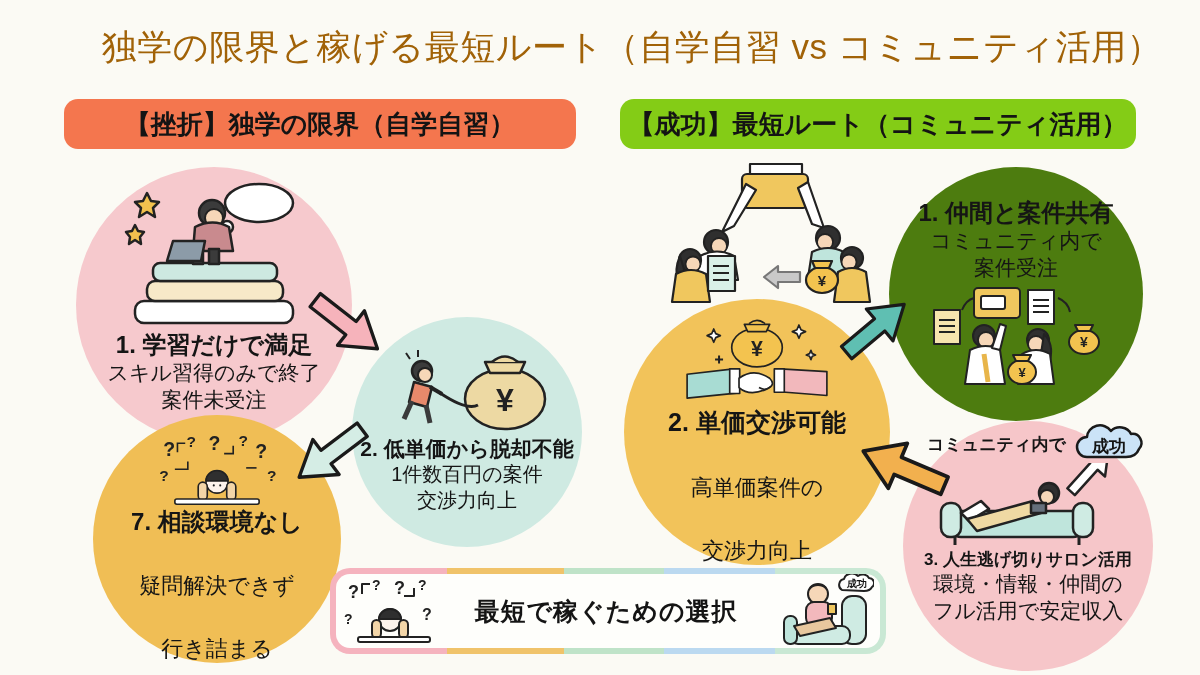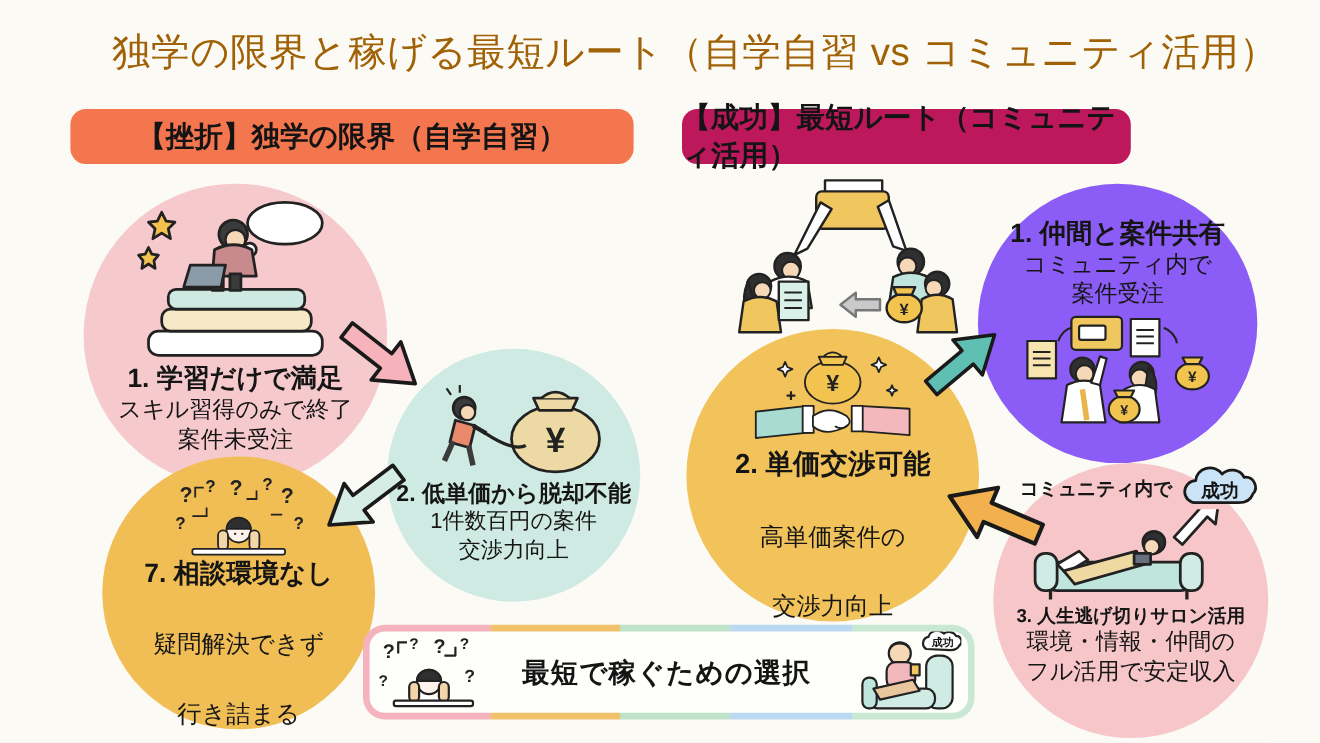--- a/index.html
+++ b/index.html
@@ -5,29 +5,29 @@
   html,body{margin:0;padding:0;}
   body{font-family:"Liberation Sans","DejaVu Sans",sans-serif;background:#e8e8e8;}
   .stage{position:relative;width:1200px;height:675px;background:#FBFAF4;overflow:hidden;color:#151515;}
 
   .page-title{position:absolute;top:24px;left:0;width:100%;text-align:center;
     font-size:35px;font-weight:400;letter-spacing:.5px;color:#a16207;padding-left:32px;}
 
   .pill{position:absolute;top:99px;height:50px;border-radius:14px;display:flex;
     align-items:center;justify-content:center;font-size:26px;font-weight:800;color:#141414;}
   .pill-left{left:64px;width:512px;background:#F4764E;}
-  .pill-right{left:620px;width:408px;background:#be185d;}
+  .pill-right{left:620px;width:516px;background:#84cc16;}
 
   .circle{position:absolute;border-radius:50%;display:flex;flex-direction:column;
     align-items:center;text-align:center;}
   .c1{left:76px;top:167px;width:276px;height:276px;background:#F6C9CD;}
   .c2{left:352px;top:317px;width:230px;height:230px;background:#CFEAE2;}
   .c3{left:93px;top:415px;width:248px;height:248px;background:#F0BE55;}
   .cgold{left:624px;top:299px;width:266px;height:266px;background:#F2C35A;}
-  .cteal{left:889px;top:167px;width:254px;height:254px;background:#8b5cf6;}
+  .cteal{left:889px;top:167px;width:254px;height:254px;background:#4d7c0f;}
   .crose{left:903px;top:421px;width:250px;height:250px;background:#F6C6C9;}
 
   .ct{font-weight:800;line-height:1.3;white-space:nowrap;}
   .cl{font-weight:400;line-height:1.28;white-space:nowrap;}
   .fs25{font-size:25px;} .fs24{font-size:24px;} .fs22{font-size:22px;margin-top:35px;}
   .fs21{font-size:21px;} .fs20{font-size:20px;} .fs19{font-size:17px;}
 
   .arrow{position:absolute;}
   .arrow svg{display:block;overflow:visible;}
   .a1{left:305px;top:297px;width:84px;height:56px;transform:rotate(38deg);}

